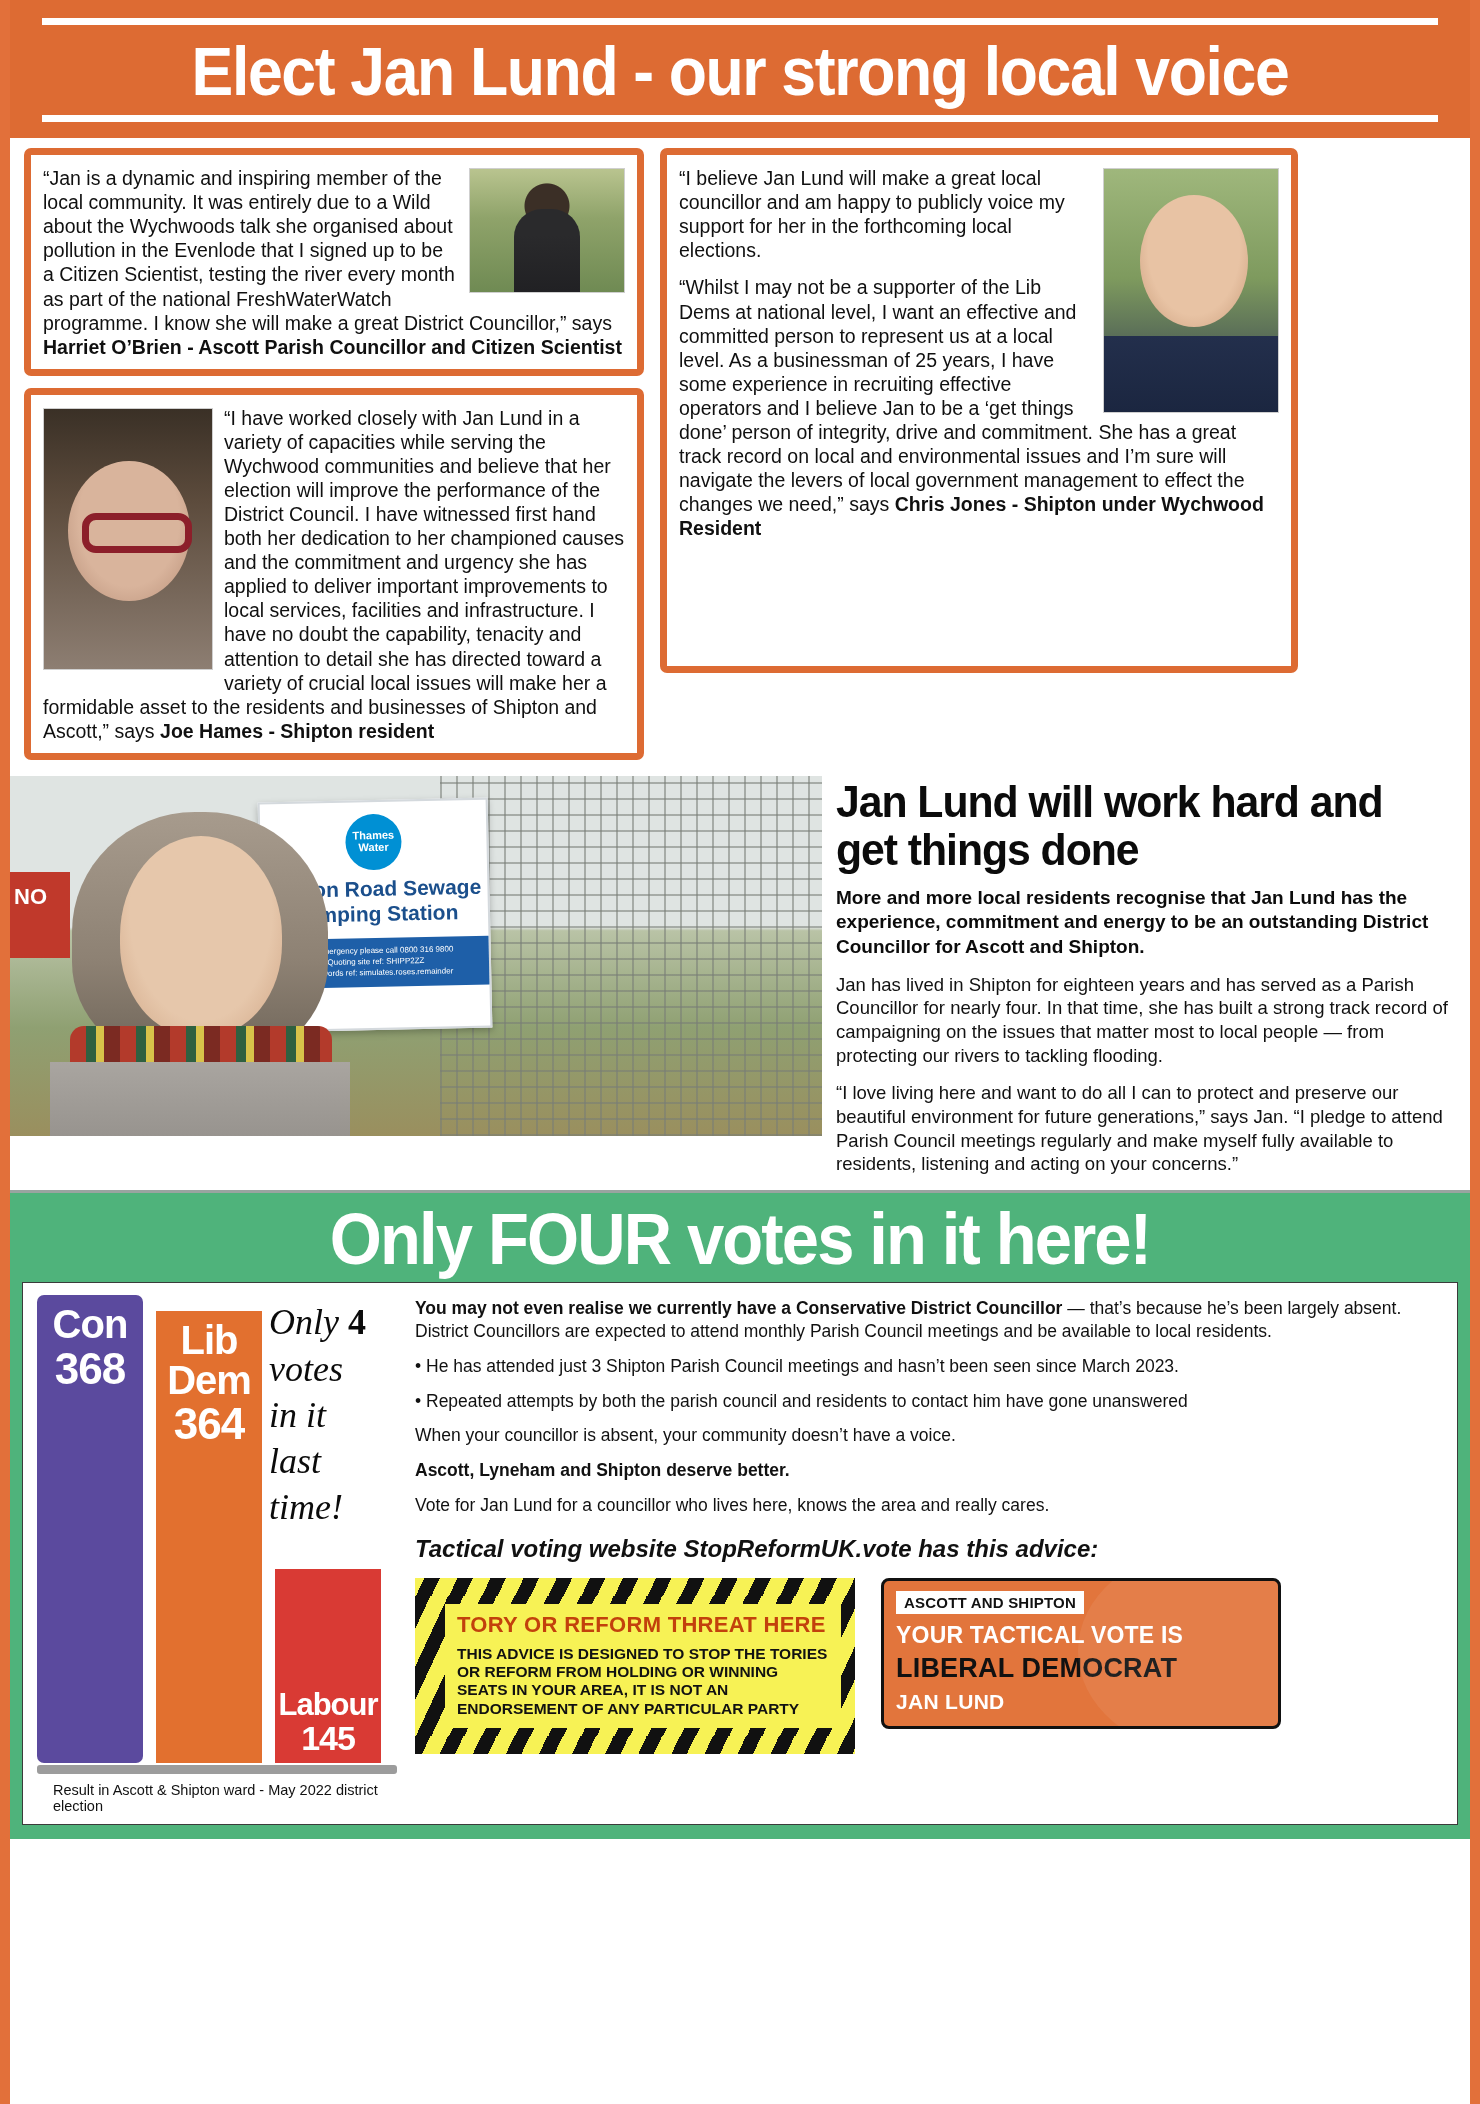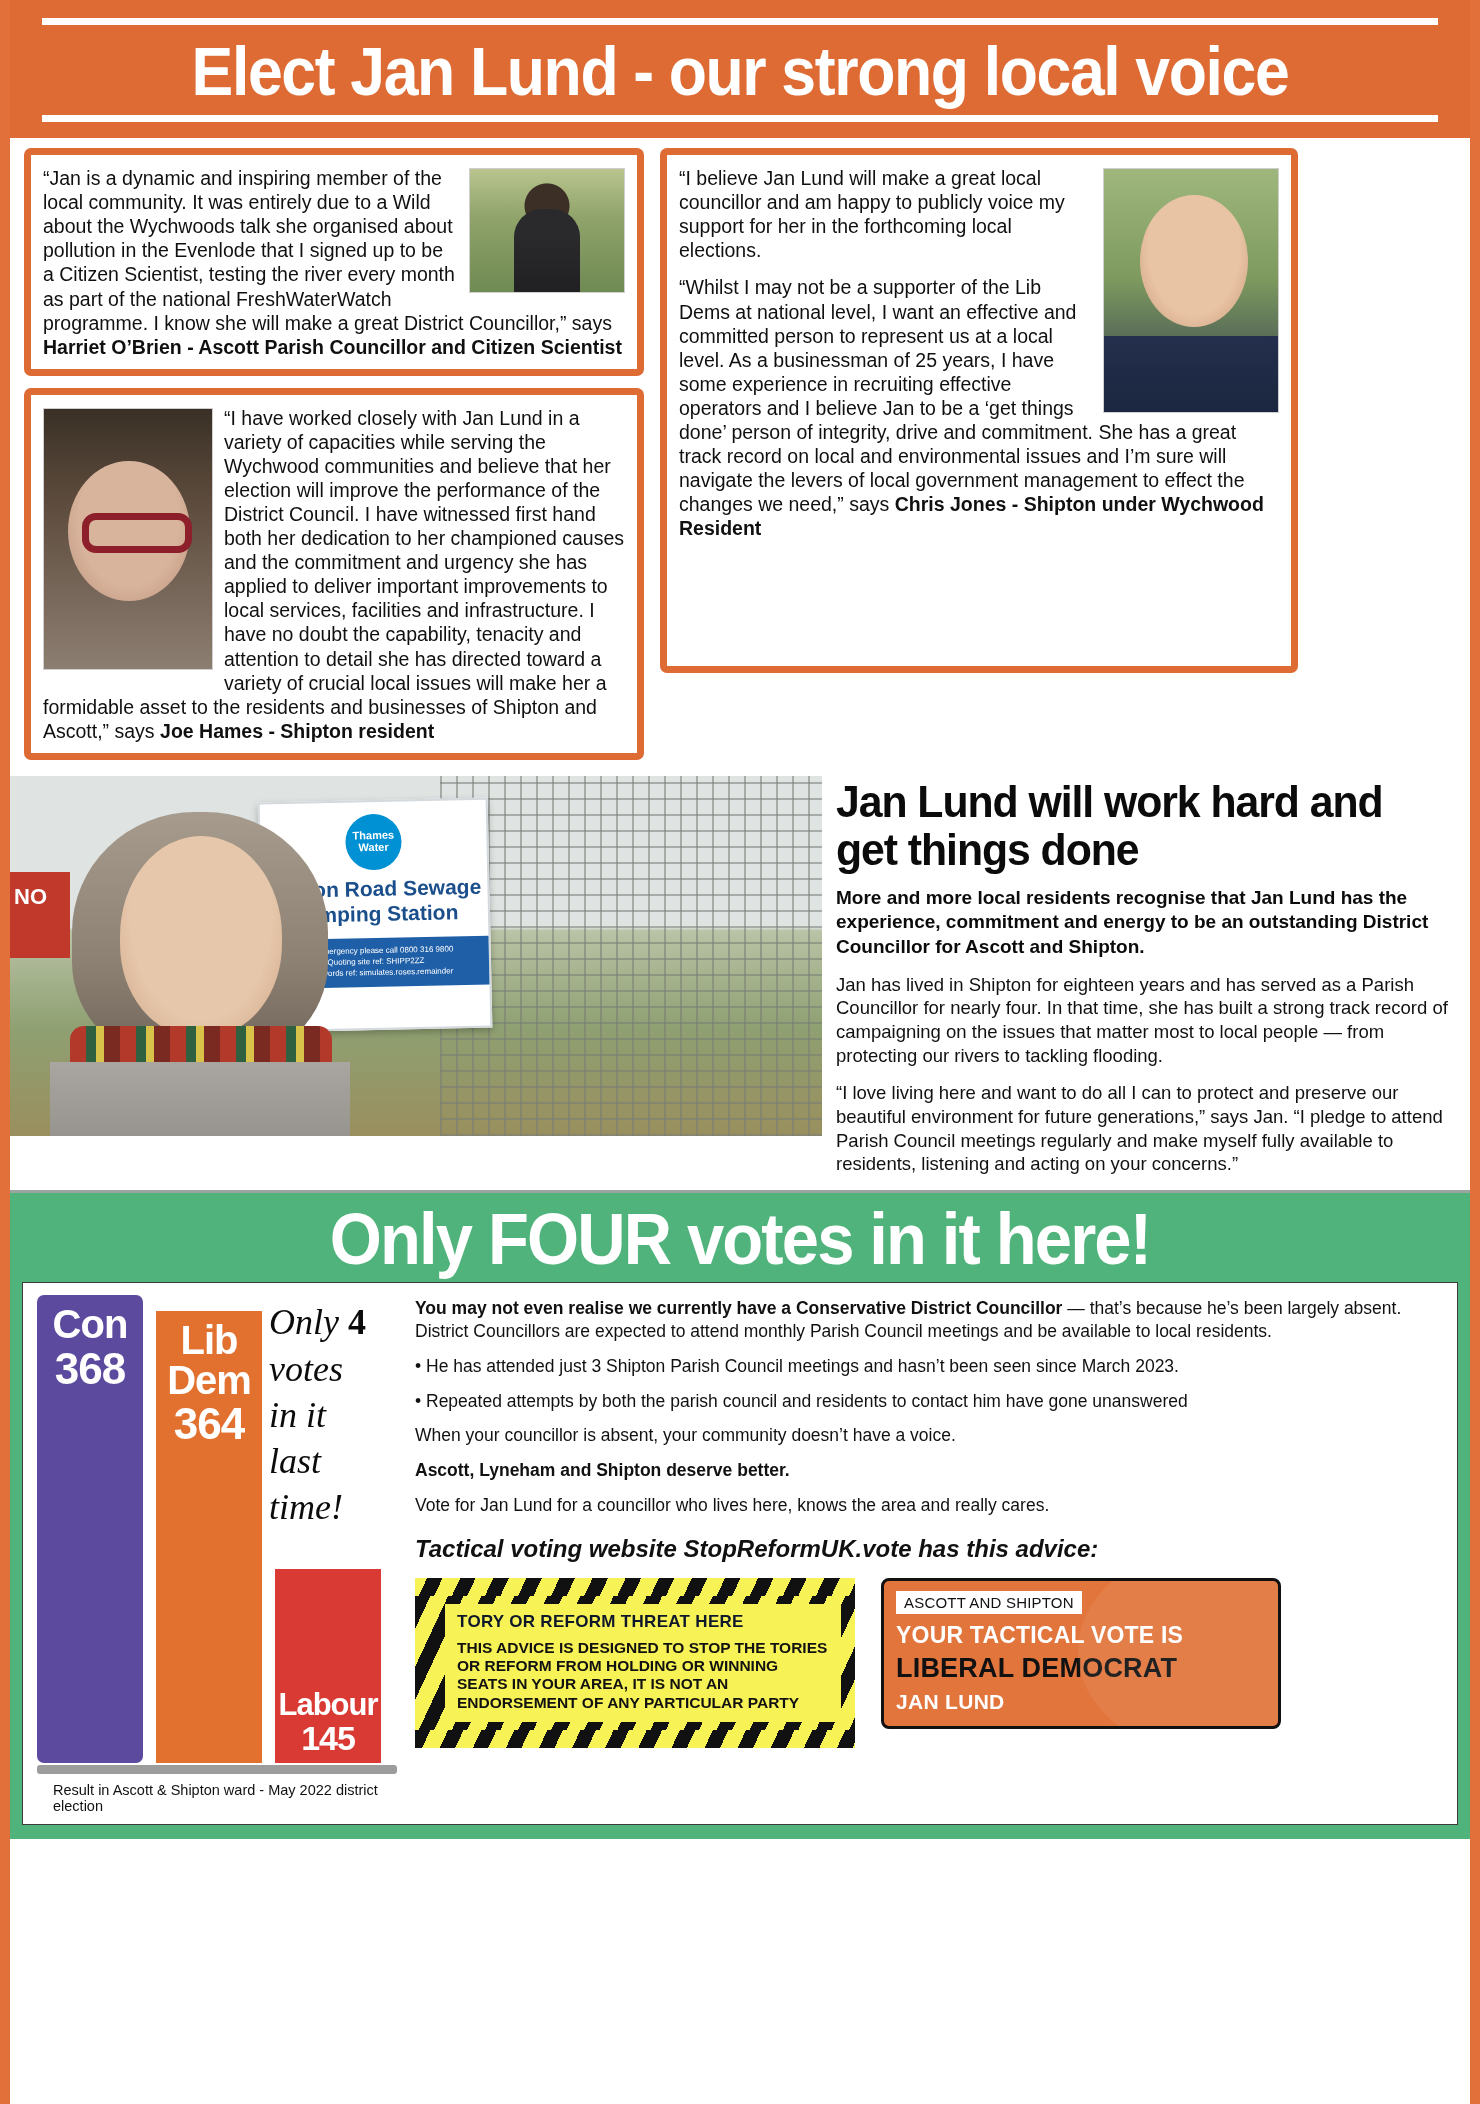--- a/index.html
+++ b/index.html
@@ -258,34 +258,34 @@
     width: 440px; background:#f7f255;
     border-top: 18px solid transparent; border-bottom: 18px solid transparent;
     position: relative; padding: 8px 14px 8px 30px;
     background-image:
       repeating-linear-gradient(115deg,#111 0 14px,#f7f255 14px 30px);
     background-clip: border-box;
   }
   .warn-inner {
     background:#f7f255; padding: 8px 12px 10px 12px;
   }
-  .warn-inner .w1 { font-size: 17px; font-weight: bold; letter-spacing:.3px; color:#0f172a; }
+  .warn-inner .w1 { font-size: 22px; font-weight: bold; letter-spacing:.3px; color:#c2410c; }
   .warn-inner .w2 { font-size: 15.5px; font-weight: bold; line-height:1.18; margin-top: 7px; color:#111; }
 
   .ld-banner {
     width: 400px; background:#e2753c; border: 3px solid #111; border-radius: 8px;
     padding: 10px 12px 12px 12px; position: relative; overflow:hidden;
   }
   .ld-banner::after {
     content:""; position:absolute; right:-40px; top:-30px; width:240px; height:200px;
     border-radius:50%; background: rgba(255,255,255,.07);
   }
   .ld-tag {
     display:inline-block; background:#ffffff; color:#111;
-    font-size: 15px; font-weight:normal; padding: 3px 8px; letter-spacing:.2px;
+    font-size: 15px; font-weight:bold; padding: 3px 8px; letter-spacing:.2px;
   }
   .ld-l1 { color:#ffffff; font-size: 23px; font-weight:bold; margin-top: 8px; letter-spacing:.2px; }
   .ld-l2 { color:#111111; font-size: 27px; font-weight:bold; margin-top: 4px; letter-spacing:.2px; }
   .ld-l3 { color:#ffffff; font-size: 21px; font-weight:bold; margin-top: 6px; letter-spacing:.3px; }
 </style>
 </head>
 <body>
 
 <div class="page">
 

